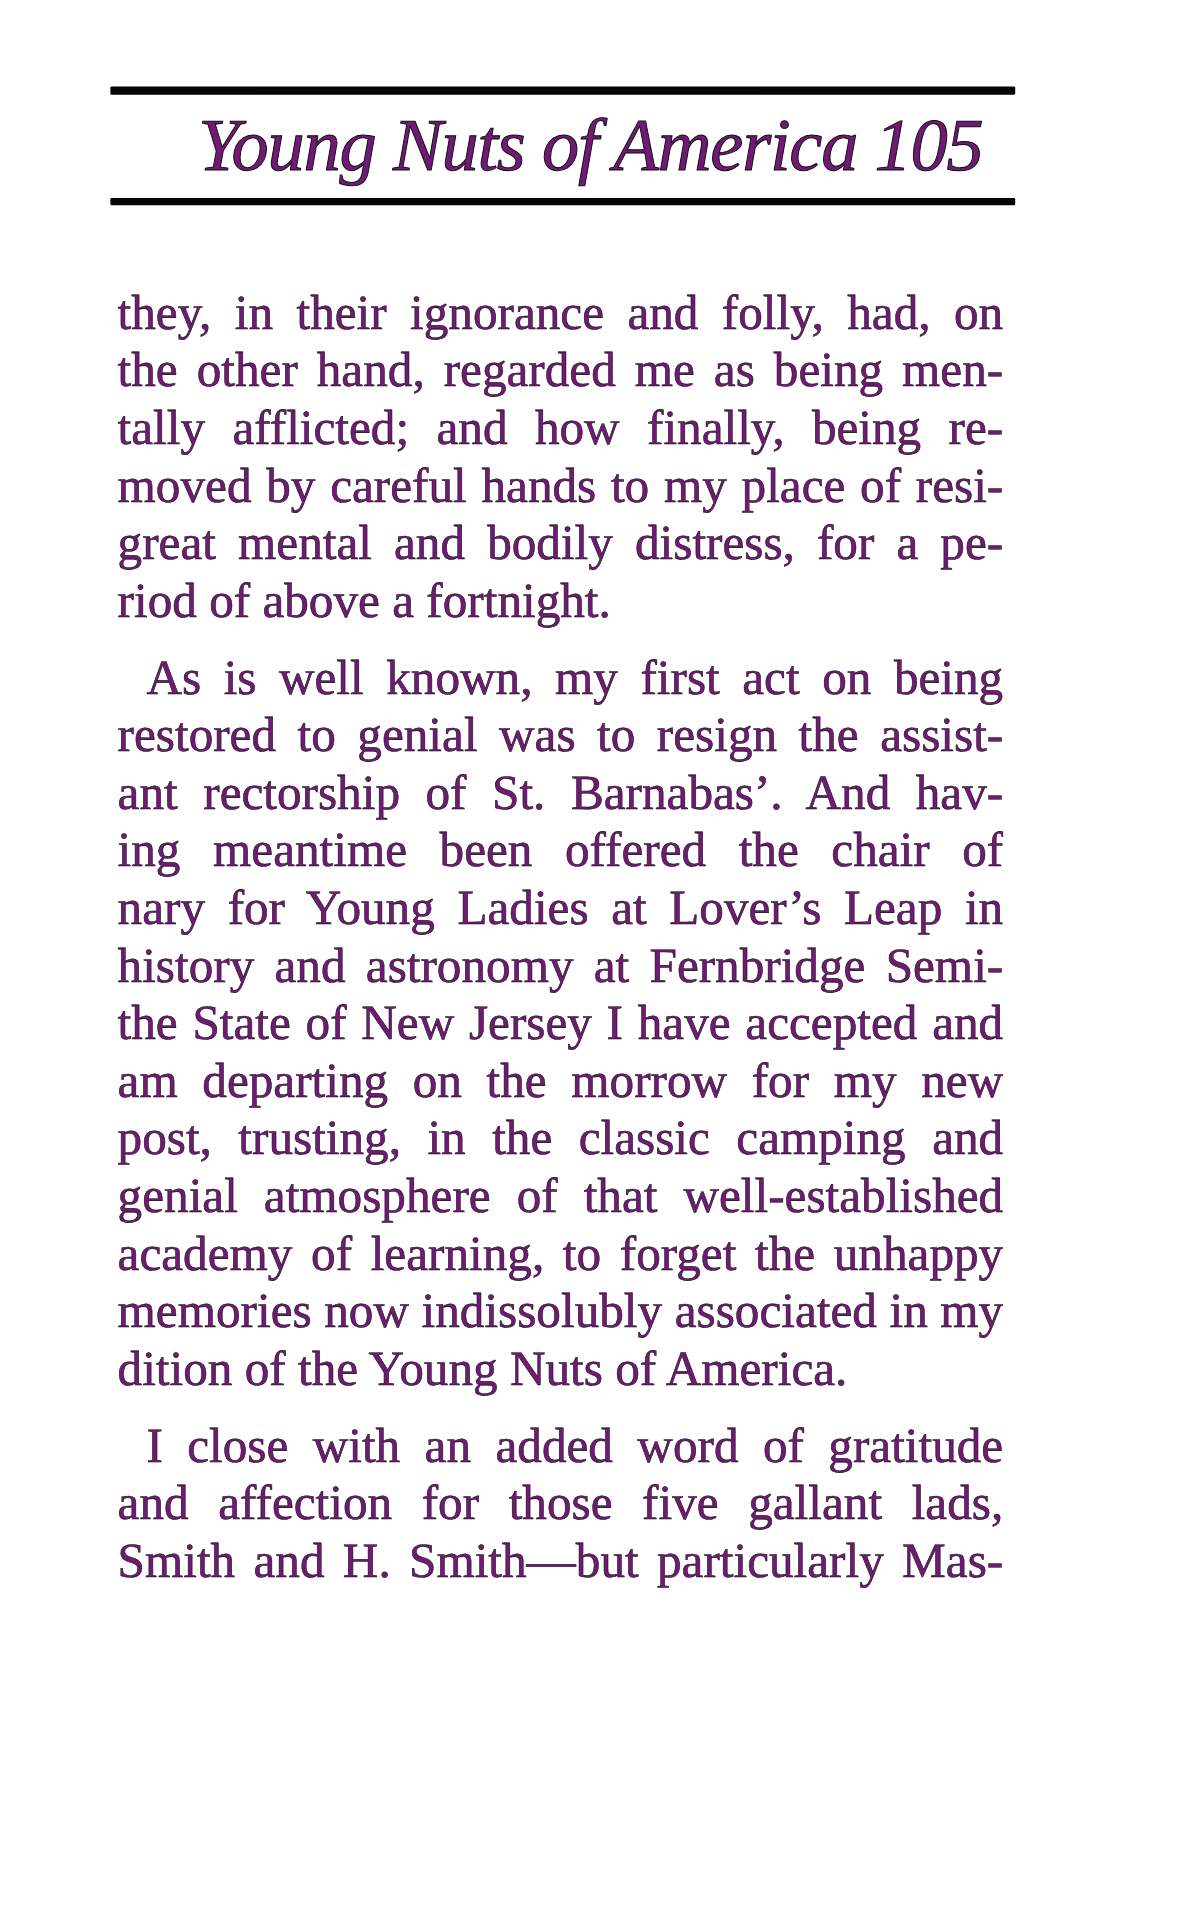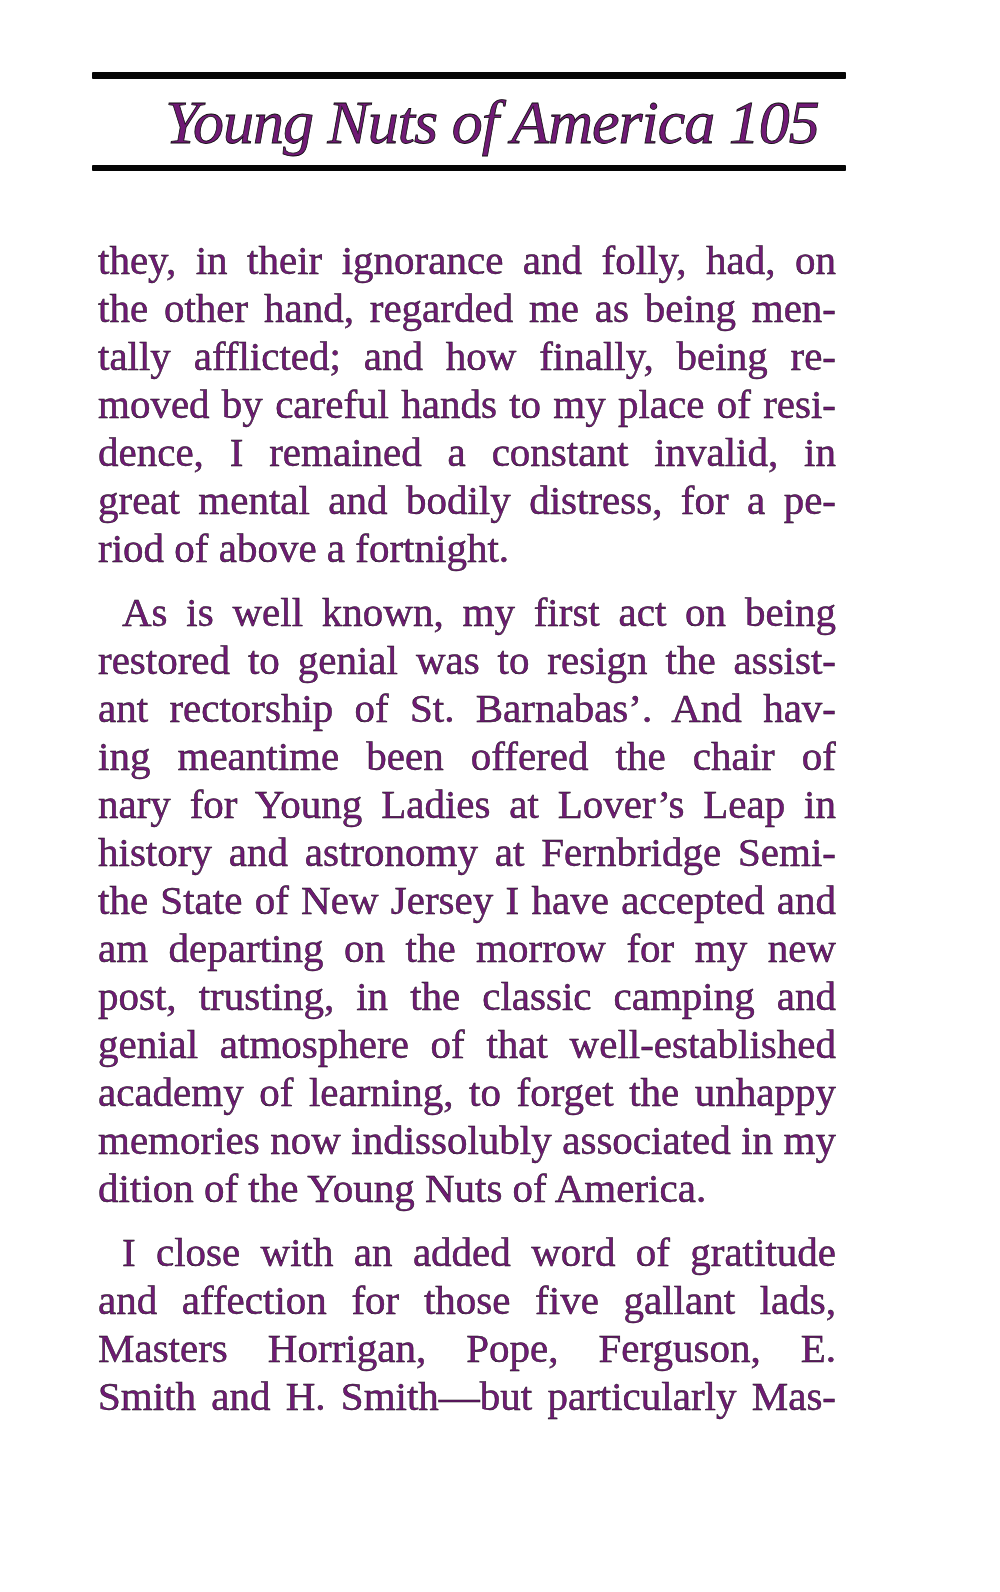--- a/index.html
+++ b/index.html
@@ -76,21 +76,20 @@
     </div>
     <div class="rule rule-bottom"></div>
   </div>
 
   <div class="body-text">
       <div class="paragraph">
         <div class="line">they, in their ignorance and folly, had, on</div>
         <div class="line">the other hand, regarded me as being men-</div>
         <div class="line">tally afflicted; and how finally, being re-</div>
         <div class="line">moved by careful hands to my place of resi-</div>
-        <div class="line">dence, I remained a constant invalid, in</div>
         <div class="line">great mental and bodily distress, for a pe-</div>
         <div class="line flush">riod of above a fortnight.</div>
       </div>
       <div class="paragraph">
         <div class="line indent">As is well known, my first act on being</div>
         <div class="line">restored to genial was to resign the assist-</div>
         <div class="line">ant rectorship of St. Barnabas’.  And hav-</div>
         <div class="line">ing meantime been offered the chair of</div>
         <div class="line">nary for Young Ladies at Lover’s Leap in</div>
         <div class="line">history and astronomy at Fernbridge Semi-</div>
@@ -98,18 +97,17 @@
         <div class="line">am departing on the morrow for my new</div>
         <div class="line">post, trusting, in the classic camping and con-</div>
         <div class="line">genial atmosphere of that well-established</div>
         <div class="line">academy of learning, to forget the unhappy</div>
         <div class="line">memories now indissolubly associated in my</div>
         <div class="line flush">dition of the Young Nuts of America.</div>
       </div>
       <div class="paragraph">
         <div class="line indent">I close with an added word of gratitude</div>
         <div class="line">and affection for those five gallant lads,</div>
-        <div class="line">Masters  Horrigan,  Pope,  Ferguson,  E.</div>
         <div class="line">Smith and H. Smith—but particularly Mas-</div>
       </div>
     </div>
 
 </div>
 
 </body></html>

